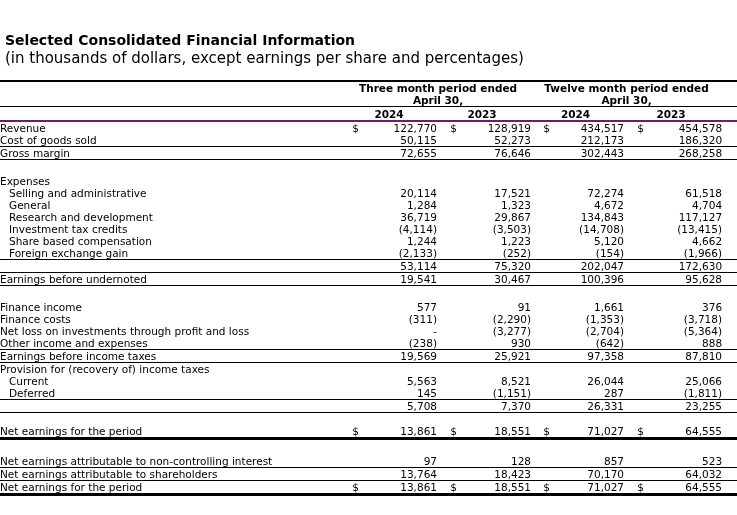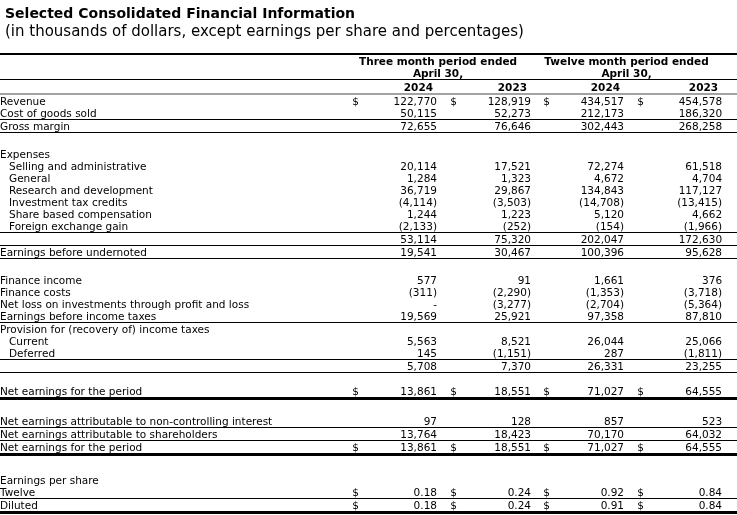--- a/index.html
+++ b/index.html
@@ -11,20 +11,21 @@
     overflow: hidden;
     font-family: "DejaVu Sans", "Liberation Sans", sans-serif;
     color: #000000;
   }
   .page { width: 737px; height: 515px; }
   .title {
     font-size: 14px;
     font-weight: bold;
     padding: 5px 0 0 5px;
     letter-spacing: 0px;
+    margin-top: 27px;
   }
   .subtitle {
     font-size: 15px;
     padding: 1px 0 0 5px;
   }
   table.fin {
     border-collapse: collapse;
     table-layout: fixed;
     width: 737px;
     margin-top: 13px;
@@ -40,24 +41,24 @@
     vertical-align: middle;
   }
   tr.hdr1 td { border-bottom: 1px solid #000; height: 22px; }
   td.grp {
     text-align: center;
     font-weight: bold;
     line-height: 11px;
     vertical-align: middle;
   }
   tr.hdr2 td {
-    border-bottom: 2px solid #a3a3a3;
+    border-bottom: 2px solid #701a75;
     height: 13px;
     font-weight: bold;
-    text-align: right;
+    text-align: center;
     padding-right: 4px;
     margin-top: 20px;
   }
   td.lbl { text-align: left; padding-left: 5px; }
   td.lbl.ind { padding-left: 9px; }
   td.sym { text-align: right; }
   td.amt { text-align: right; padding-right: 4px; }
   td.amt.paren { padding-right: 0; }
   tr.bt td { border-bottom: 1px solid #000; height: 11px; }
   tr.bk td { border-bottom: 3px solid #000; height: 9px; }
@@ -284,20 +285,32 @@
           <td class="amt">-</td>
           <td class="sym"></td>
           <td class="amt paren">(3,277)</td>
           <td class="sym"></td>
           <td class="amt paren">(2,704)</td>
           <td class="sym"></td>
           <td class="amt paren">(5,364)</td>
           <td></td>
         </tr>
         <tr class="bt">
+          <td class="lbl">Other income and expenses</td>
+          <td class="sym"></td>
+          <td class="amt paren">(238)</td>
+          <td class="sym"></td>
+          <td class="amt">930</td>
+          <td class="sym"></td>
+          <td class="amt paren">(642)</td>
+          <td class="sym"></td>
+          <td class="amt">888</td>
+          <td></td>
+        </tr>
+        <tr class="bt">
           <td class="lbl">Earnings before income taxes</td>
           <td class="sym"></td>
           <td class="amt">19,569</td>
           <td class="sym"></td>
           <td class="amt">25,921</td>
           <td class="sym"></td>
           <td class="amt">97,358</td>
           <td class="sym"></td>
           <td class="amt">87,810</td>
           <td></td>

